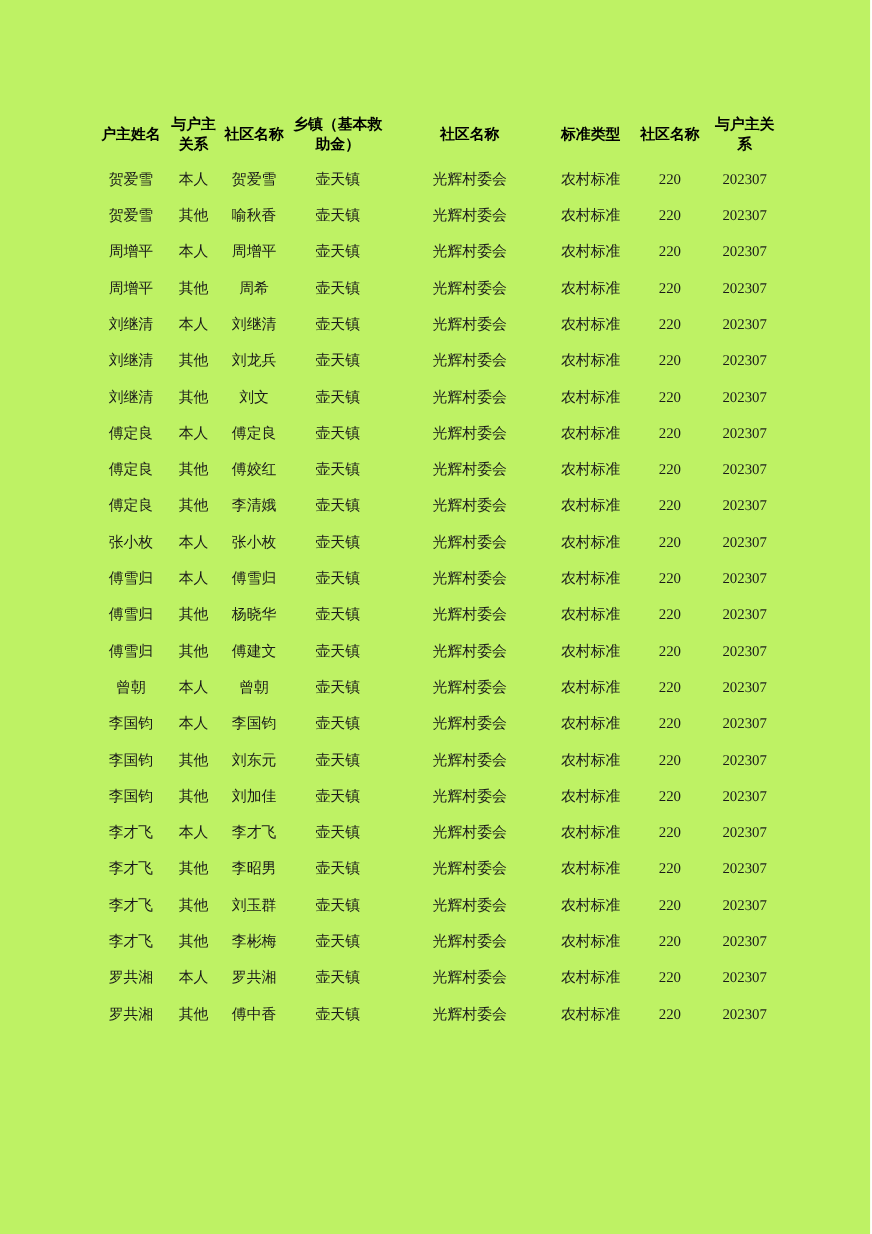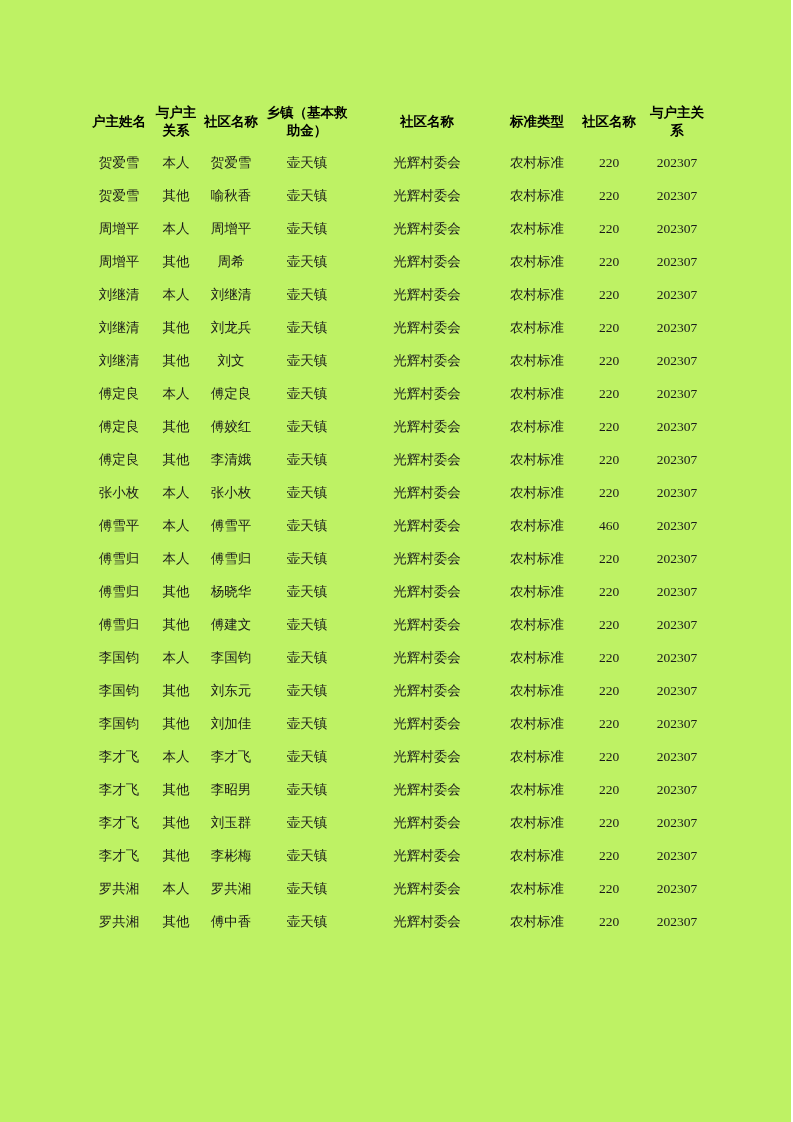--- a/index.html
+++ b/index.html
@@ -185,30 +185,20 @@
           <td>张小枚</td>
           <td>本人</td>
           <td>张小枚</td>
           <td>壶天镇</td>
           <td>光辉村委会</td>
           <td>农村标准</td>
           <td>220</td>
           <td>202307</td>
         </tr>
         <tr>
-          <td>傅雪平</td>
-          <td>本人</td>
-          <td>傅雪平</td>
-          <td>壶天镇</td>
-          <td>光辉村委会</td>
-          <td>农村标准</td>
-          <td>460</td>
-          <td>202307</td>
-        </tr>
-        <tr>
           <td>傅雪归</td>
           <td>本人</td>
           <td>傅雪归</td>
           <td>壶天镇</td>
           <td>光辉村委会</td>
           <td>农村标准</td>
           <td>220</td>
           <td>202307</td>
         </tr>
         <tr>
@@ -218,20 +208,30 @@
           <td>壶天镇</td>
           <td>光辉村委会</td>
           <td>农村标准</td>
           <td>220</td>
           <td>202307</td>
         </tr>
         <tr>
           <td>傅雪归</td>
           <td>其他</td>
           <td>傅建文</td>
+          <td>壶天镇</td>
+          <td>光辉村委会</td>
+          <td>农村标准</td>
+          <td>220</td>
+          <td>202307</td>
+        </tr>
+        <tr>
+          <td>曾朝</td>
+          <td>本人</td>
+          <td>曾朝</td>
           <td>壶天镇</td>
           <td>光辉村委会</td>
           <td>农村标准</td>
           <td>220</td>
           <td>202307</td>
         </tr>
         <tr>
           <td>李国钧</td>
           <td>本人</td>
           <td>李国钧</td>

